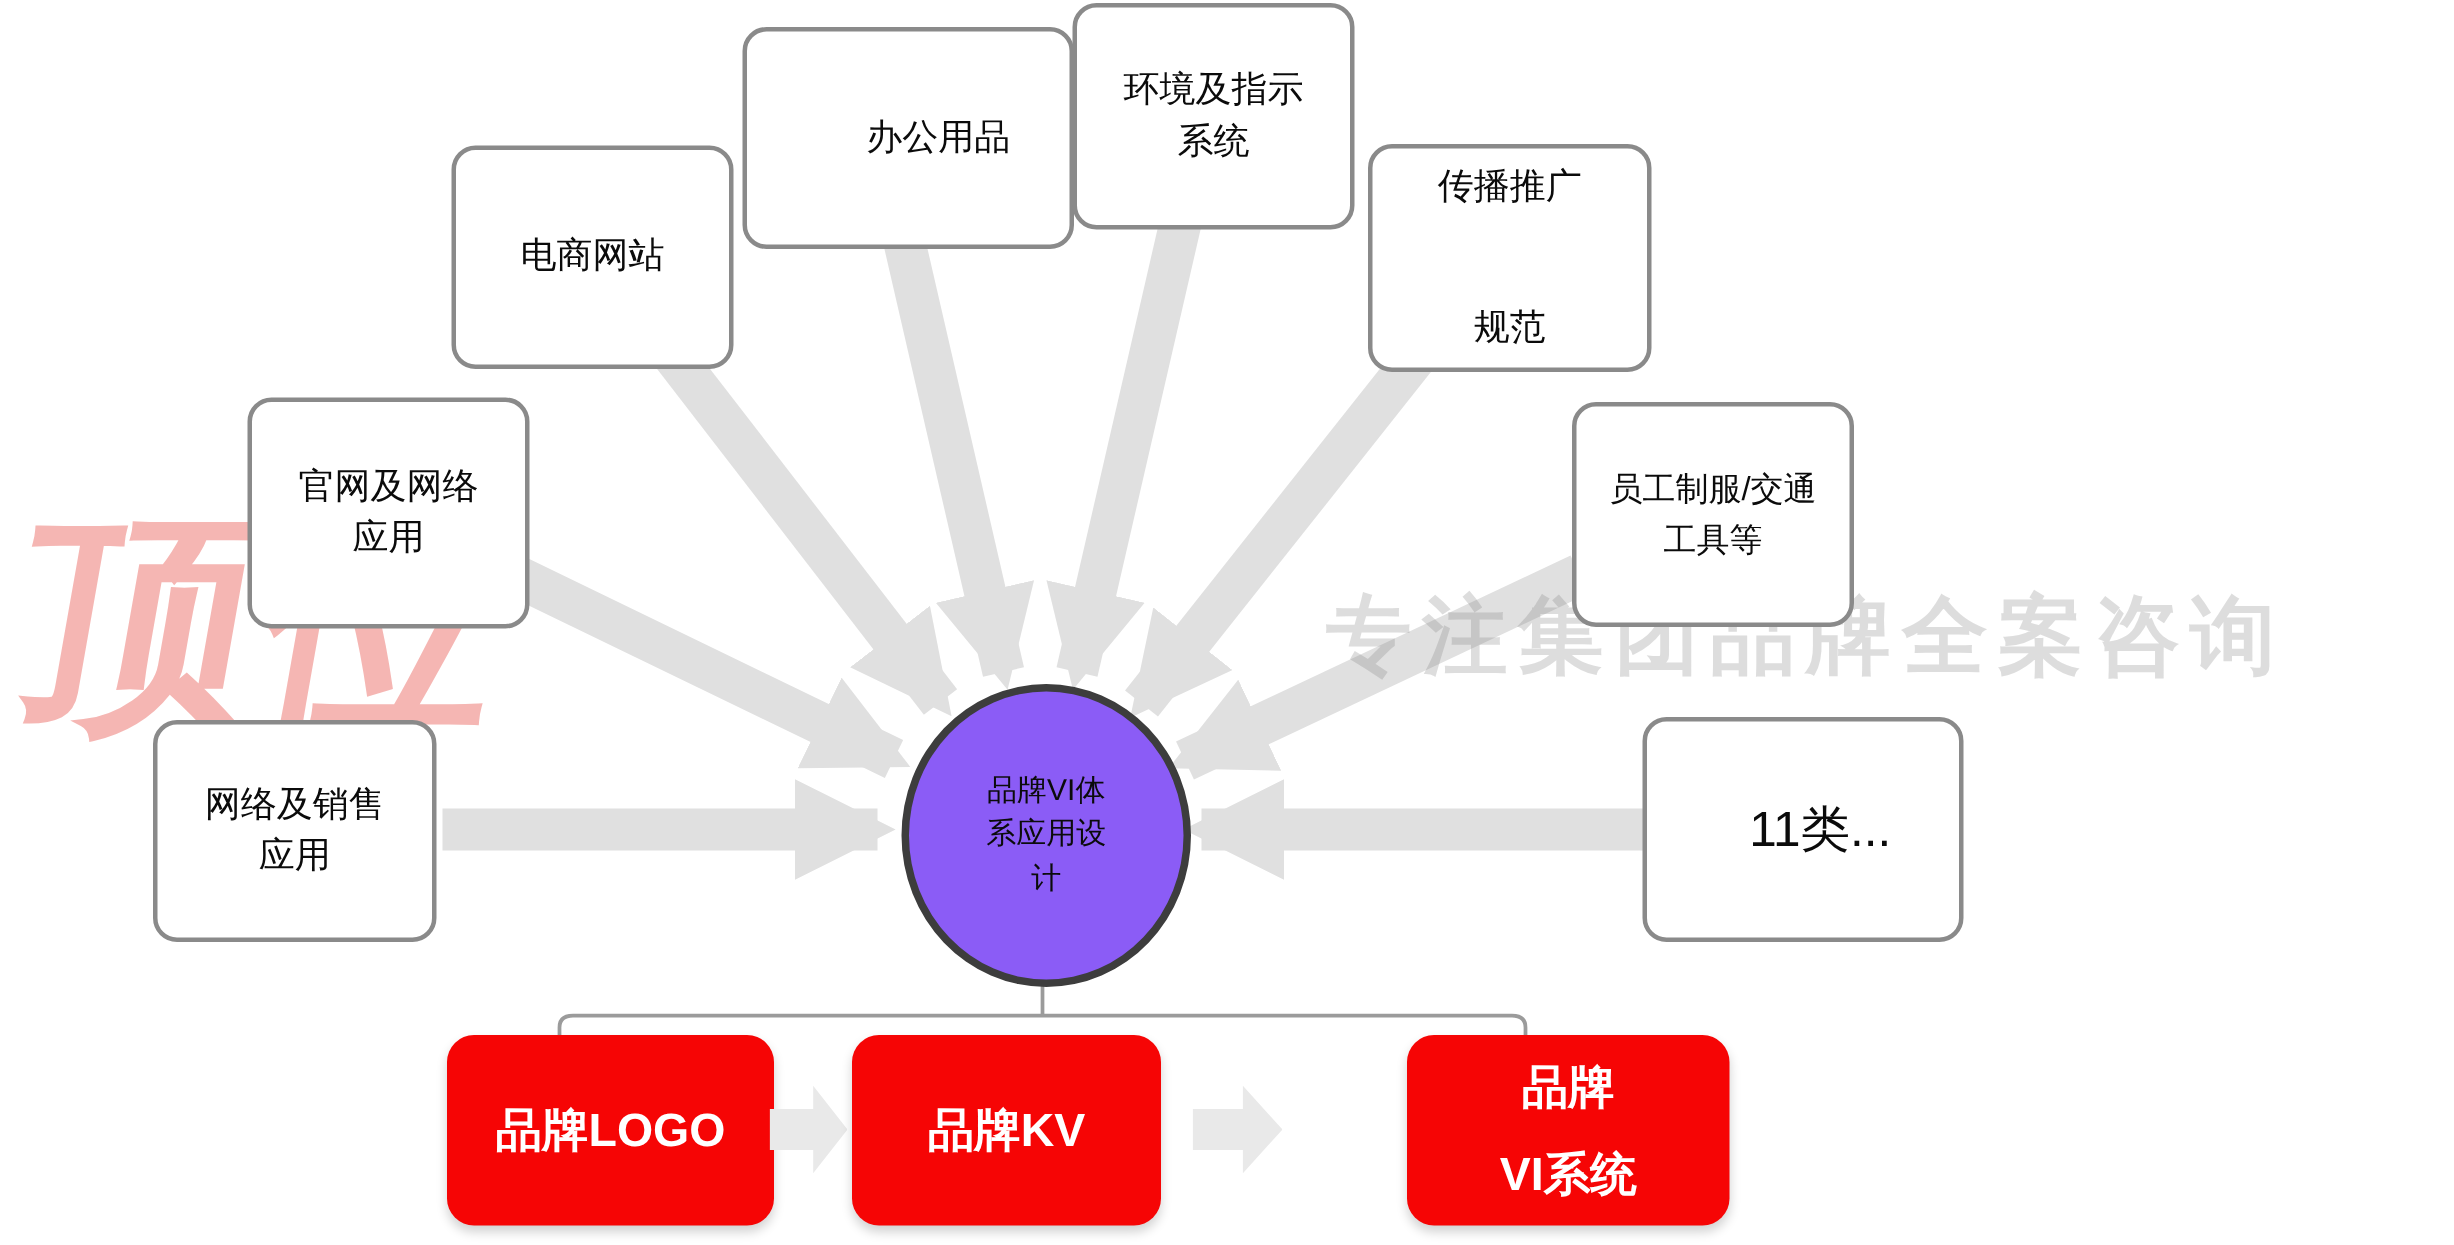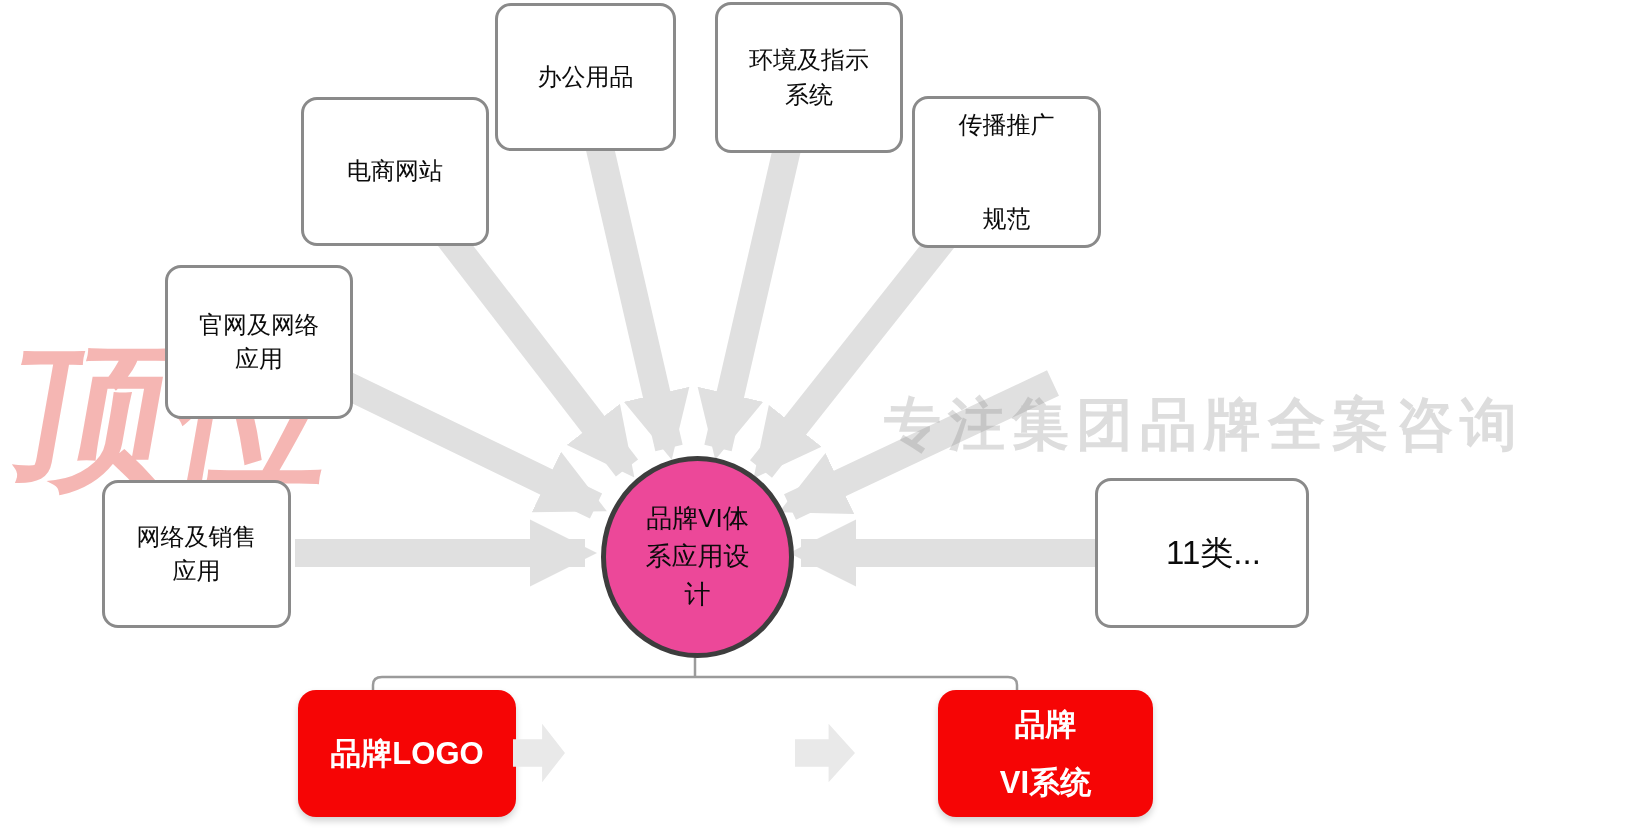--- a/index.html
+++ b/index.html
@@ -28,23 +28,23 @@
     display:flex;flex-direction:column;align-items:center;justify-content:center;
     text-align:center;color:#0b0b0b;font-size:24px;line-height:1.42;
   }
   .gbox span{display:block;}
   .gbox.wide-gap{line-height:2.25;gap:40px;}
   .gbox.small-text{font-size:22px;line-height:1.55;}
   .gbox.big-text{font-size:33px;padding-left:23px;}
   
   .hub{
     position:absolute;left:601px;top:456px;width:183px;height:192px;z-index:3;
-    background:#ec4899;border:5px solid #3d3d3d;border-radius:50%;
+    background:#8b5cf6;border:5px solid #3d3d3d;border-radius:50%;
     display:flex;flex-direction:column;align-items:center;justify-content:center;
-    text-align:center;font-size:26px;line-height:1.46;color:#0b0b0b;
+    text-align:center;font-size:20px;line-height:1.46;color:#0b0b0b;
   }
   .hub span{display:block;}
   
   #bracket-layer{position:absolute;left:0;top:0;z-index:3;}
   
   .rbox{
     position:absolute;z-index:4;background:#f60505;border-radius:18px;
     display:flex;flex-direction:column;align-items:center;justify-content:center;
     text-align:center;color:#ffffff;font-weight:700;font-size:31px;line-height:1.35;
     box-shadow:0 4px 7px rgba(0,0,0,0.18);
@@ -88,40 +88,44 @@
       <path d="M695,650 L695,677"></path>
       <path d="M373,691 L373,685 Q373,677 382,677 L1008,677 Q1017,677 1017,685 L1017,691"></path>
     </g>
   </svg>
 
   <div class="gbox" style="left:301px;top:97px;width:182px;height:143px;">
     <span>电商网站</span>
     <span></span>
   </div>
 
-  <div class="gbox" style="left:495px;top:3px;width:175px;height:142px;">
+  <div class="gbox" style="left:495px;top:18px;width:175px;height:142px;padding-left:40px;">
     <span>办公用品</span>
     <span></span>
   </div>
 
   <div class="gbox" style="left:715px;top:2px;width:182px;height:145px;">
     <span>环境及指示</span>
     <span>系统</span>
   </div>
 
   <div class="gbox wide-gap" style="left:912px;top:96px;width:183px;height:146px;">
     <span>传播推广</span>
     <span>规范</span>
   </div>
 
   <div class="gbox" style="left:165px;top:265px;width:182px;height:148px;">
     <span>官网及网络</span>
     <span>应用</span>
   </div>
 
+  <div class="gbox small-text" style="left:1048px;top:268px;width:182px;height:144px;">
+    <span>员工制服/交通</span>
+    <span>工具等</span>
+  </div>
 
   <div class="gbox" style="left:102px;top:480px;width:183px;height:142px;">
     <span>网络及销售</span>
     <span>应用</span>
   </div>
 
   <div class="gbox big-text" style="left:1095px;top:478px;width:185px;height:144px;">
     <span>11类...</span>
     <span></span>
   </div>
@@ -132,20 +136,24 @@
     <span>计</span>
   </div>
 
   <div class="rbox" style="left:298px;top:690px;width:218px;height:127px;">
     <span>品牌LOGO</span>
     <span></span>
   </div>
 
   <div class="flow-arrow" style="left:513px;top:722px;width:52px;height:62px;"></div>
 
+  <div class="rbox" style="left:568px;top:690px;width:206px;height:127px;">
+    <span>品牌KV</span>
+    <span></span>
+  </div>
 
   <div class="flow-arrow" style="left:795px;top:722px;width:60px;height:62px;"></div>
 
   <div class="rbox two-line" style="left:938px;top:690px;width:215px;height:127px;">
     <span>品牌</span>
     <span>VI系统</span>
   </div>
 
 </div>
 

